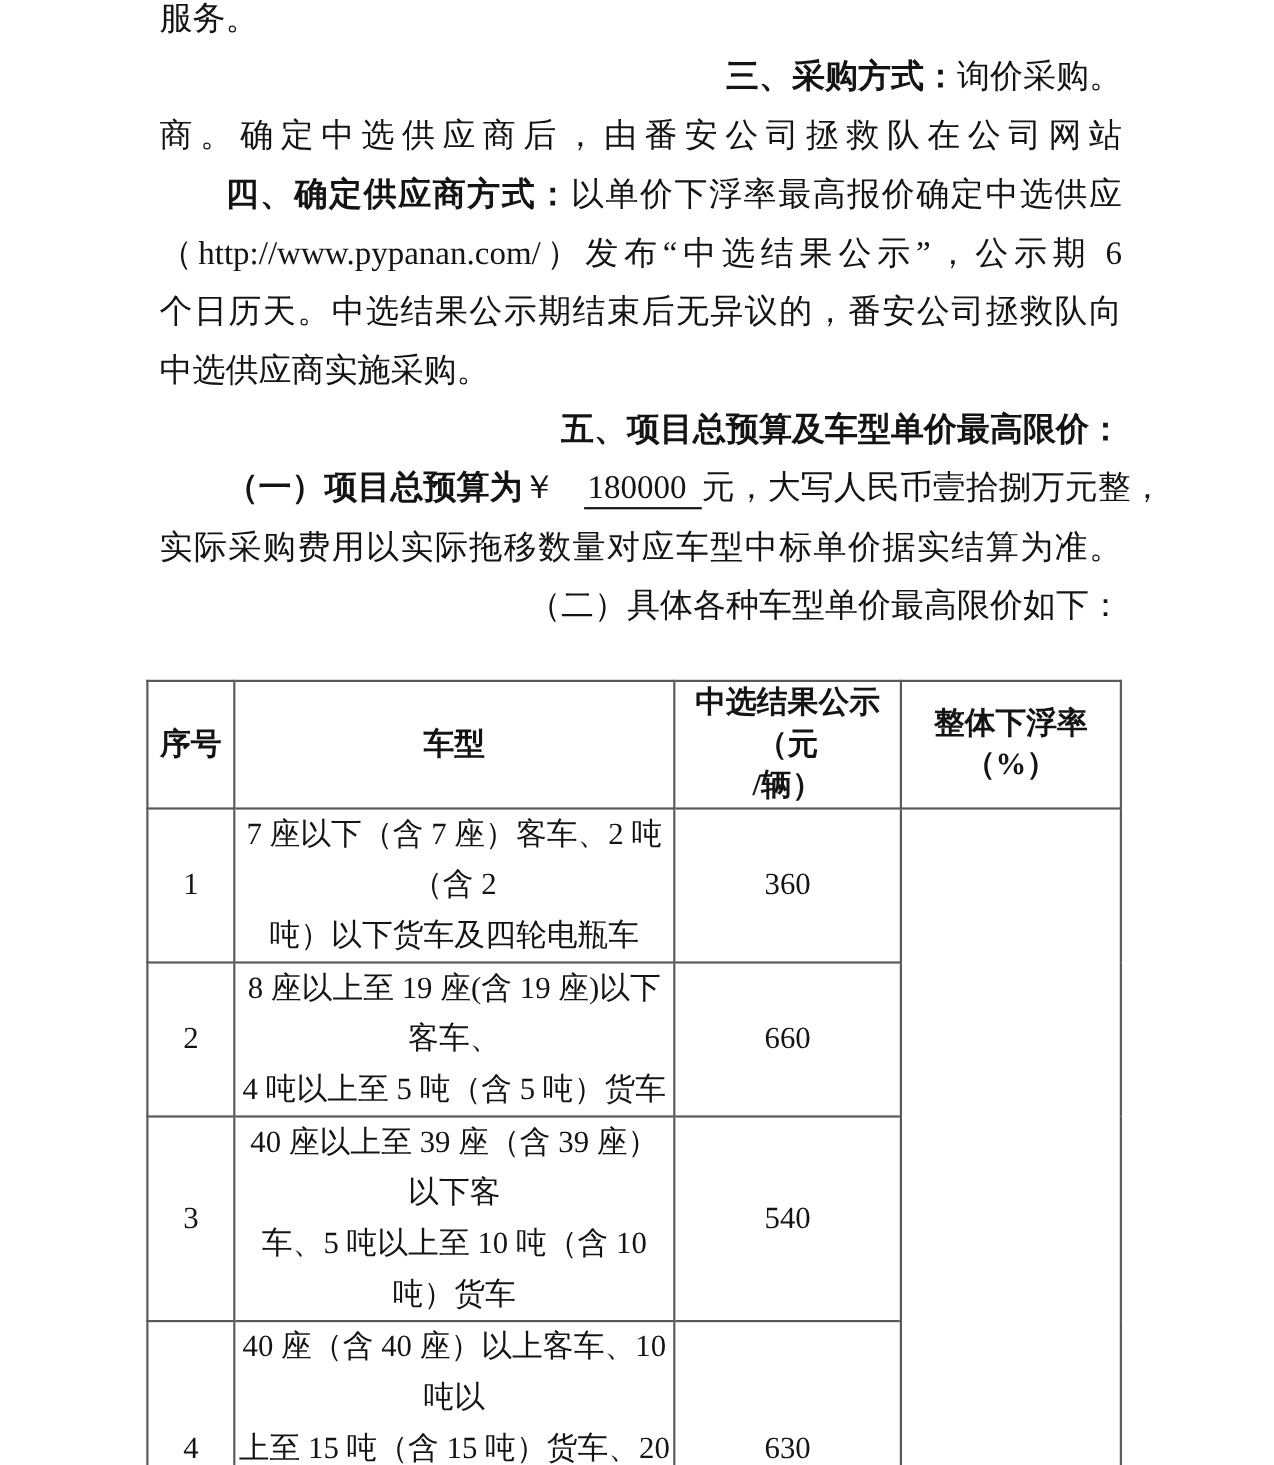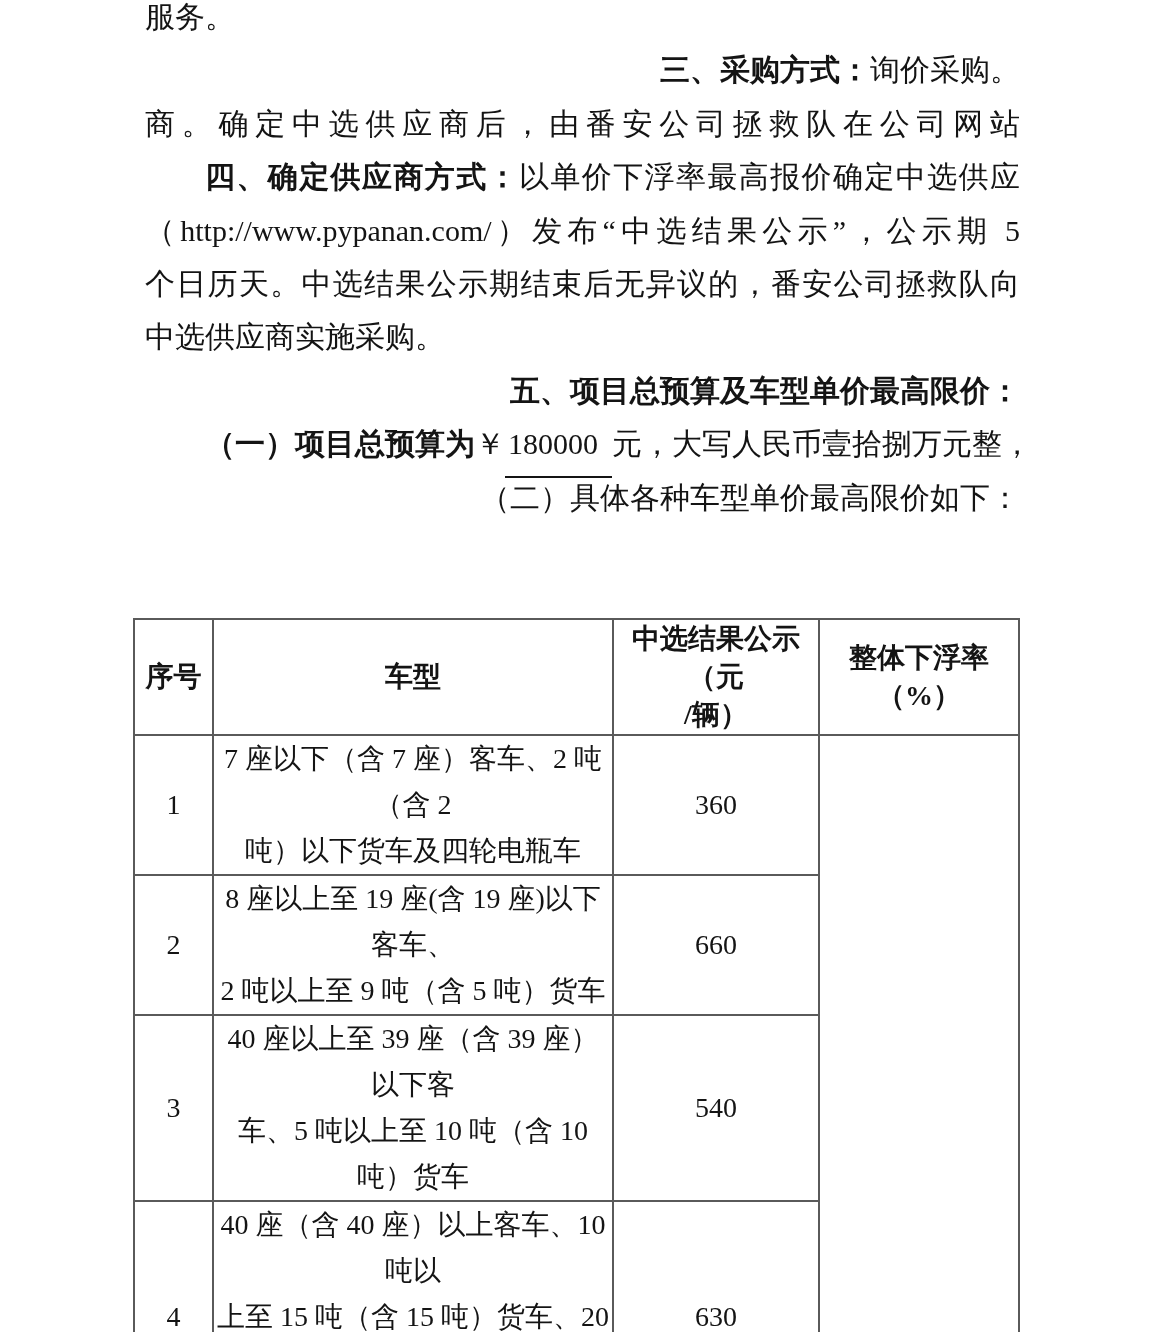--- a/index.html
+++ b/index.html
@@ -22,21 +22,22 @@
     text-align:left;
   }
   .ln.indent{padding-left:60px;text-align:right;}
   .ln.fill{
     text-align:justify;
     text-align-last:justify;
   }
   .b{font-weight:bold;}
   .u{
     border-bottom:2px solid #141414;
-    padding:0 14px 16px 3px;
+    padding:0 14px 1px 3px;
+    margin-left:26px;
   }
   
   table.price{
     position:absolute;left:133px;top:618px;
     width:885px;
     border-collapse:collapse;table-layout:fixed;
     font-size:28px;color:#141414;
   }
   table.price th,table.price td{
     border:2px solid #5a5a5a;
@@ -50,25 +51,26 @@
 </head>
 <body>
 
 <div class="page">
 
   <div class="doc">
     <div class="ln"><span>服务。</span></div>
     <div class="ln indent"><span class="b">三、采购方式：</span><span>询价采购。</span></div>
     <div class="ln fill"><span>商。确定中选供应商后，由番安公司拯救队在公司网站</span></div>
     <div class="ln indent fill"><span class="b">四、确定供应商方式：</span><span>以单价下浮率最高报价确定中选供应</span></div>
-    <div class="ln fill"><span>（http://www.pypanan.com/）发布“中选结果公示”，公示期 5</span></div>
+    <div class="ln fill"><span>（http://www.pypanan.com/）发布“中选结果公示”，公示期 6</span></div>
     <div class="ln fill"><span>个日历天。中选结果公示期结束后无异议的，番安公司拯救队向</span></div>
     <div class="ln"><span>中选供应商实施采购。</span></div>
     <div class="ln indent"><span class="b">五、项目总预算及车型单价最高限价：</span></div>
     <div class="ln indent fill"><span class="b">（一）项目总预算为</span><span>￥</span><span class="u">180000</span><span>元，大写人民币壹拾捌万元整，</span></div>
+    <div class="ln fill"><span>实际采购费用以实际拖移数量对应车型中标单价据实结算为准。</span></div>
     <div class="ln indent"><span>（二）具体各种车型单价最高限价如下：</span></div>
   </div>
 
   <table class="price">
     <colgroup>
       <col style="width:79px">
         <col style="width:400px">
         <col style="width:206px">
         <col style="width:200px">
     </colgroup>
@@ -83,21 +85,21 @@
     <tr style="height:82px">
       <td>1</td>
       <td class="pre type">7 座以下（含 7 座）客车、2 吨（含 2
 吨）以下货车及四轮电瓶车</td>
       <td>360</td>
       <td rowspan="6"></td>
     </tr>
     <tr style="height:75px">
       <td>2</td>
       <td class="pre type">8 座以上至 19 座(含 19 座)以下客车、
-2 吨以上至 9 吨（含 5 吨）货车</td>
+4 吨以上至 5 吨（含 5 吨）货车</td>
       <td>660</td>
     </tr>
     <tr style="height:79px">
       <td>3</td>
       <td class="pre type">40 座以上至 39 座（含 39 座）以下客
 车、5 吨以上至 10 吨（含 10 吨）货车</td>
       <td>540</td>
     </tr>
     <tr style="height:120px">
       <td>4</td>

